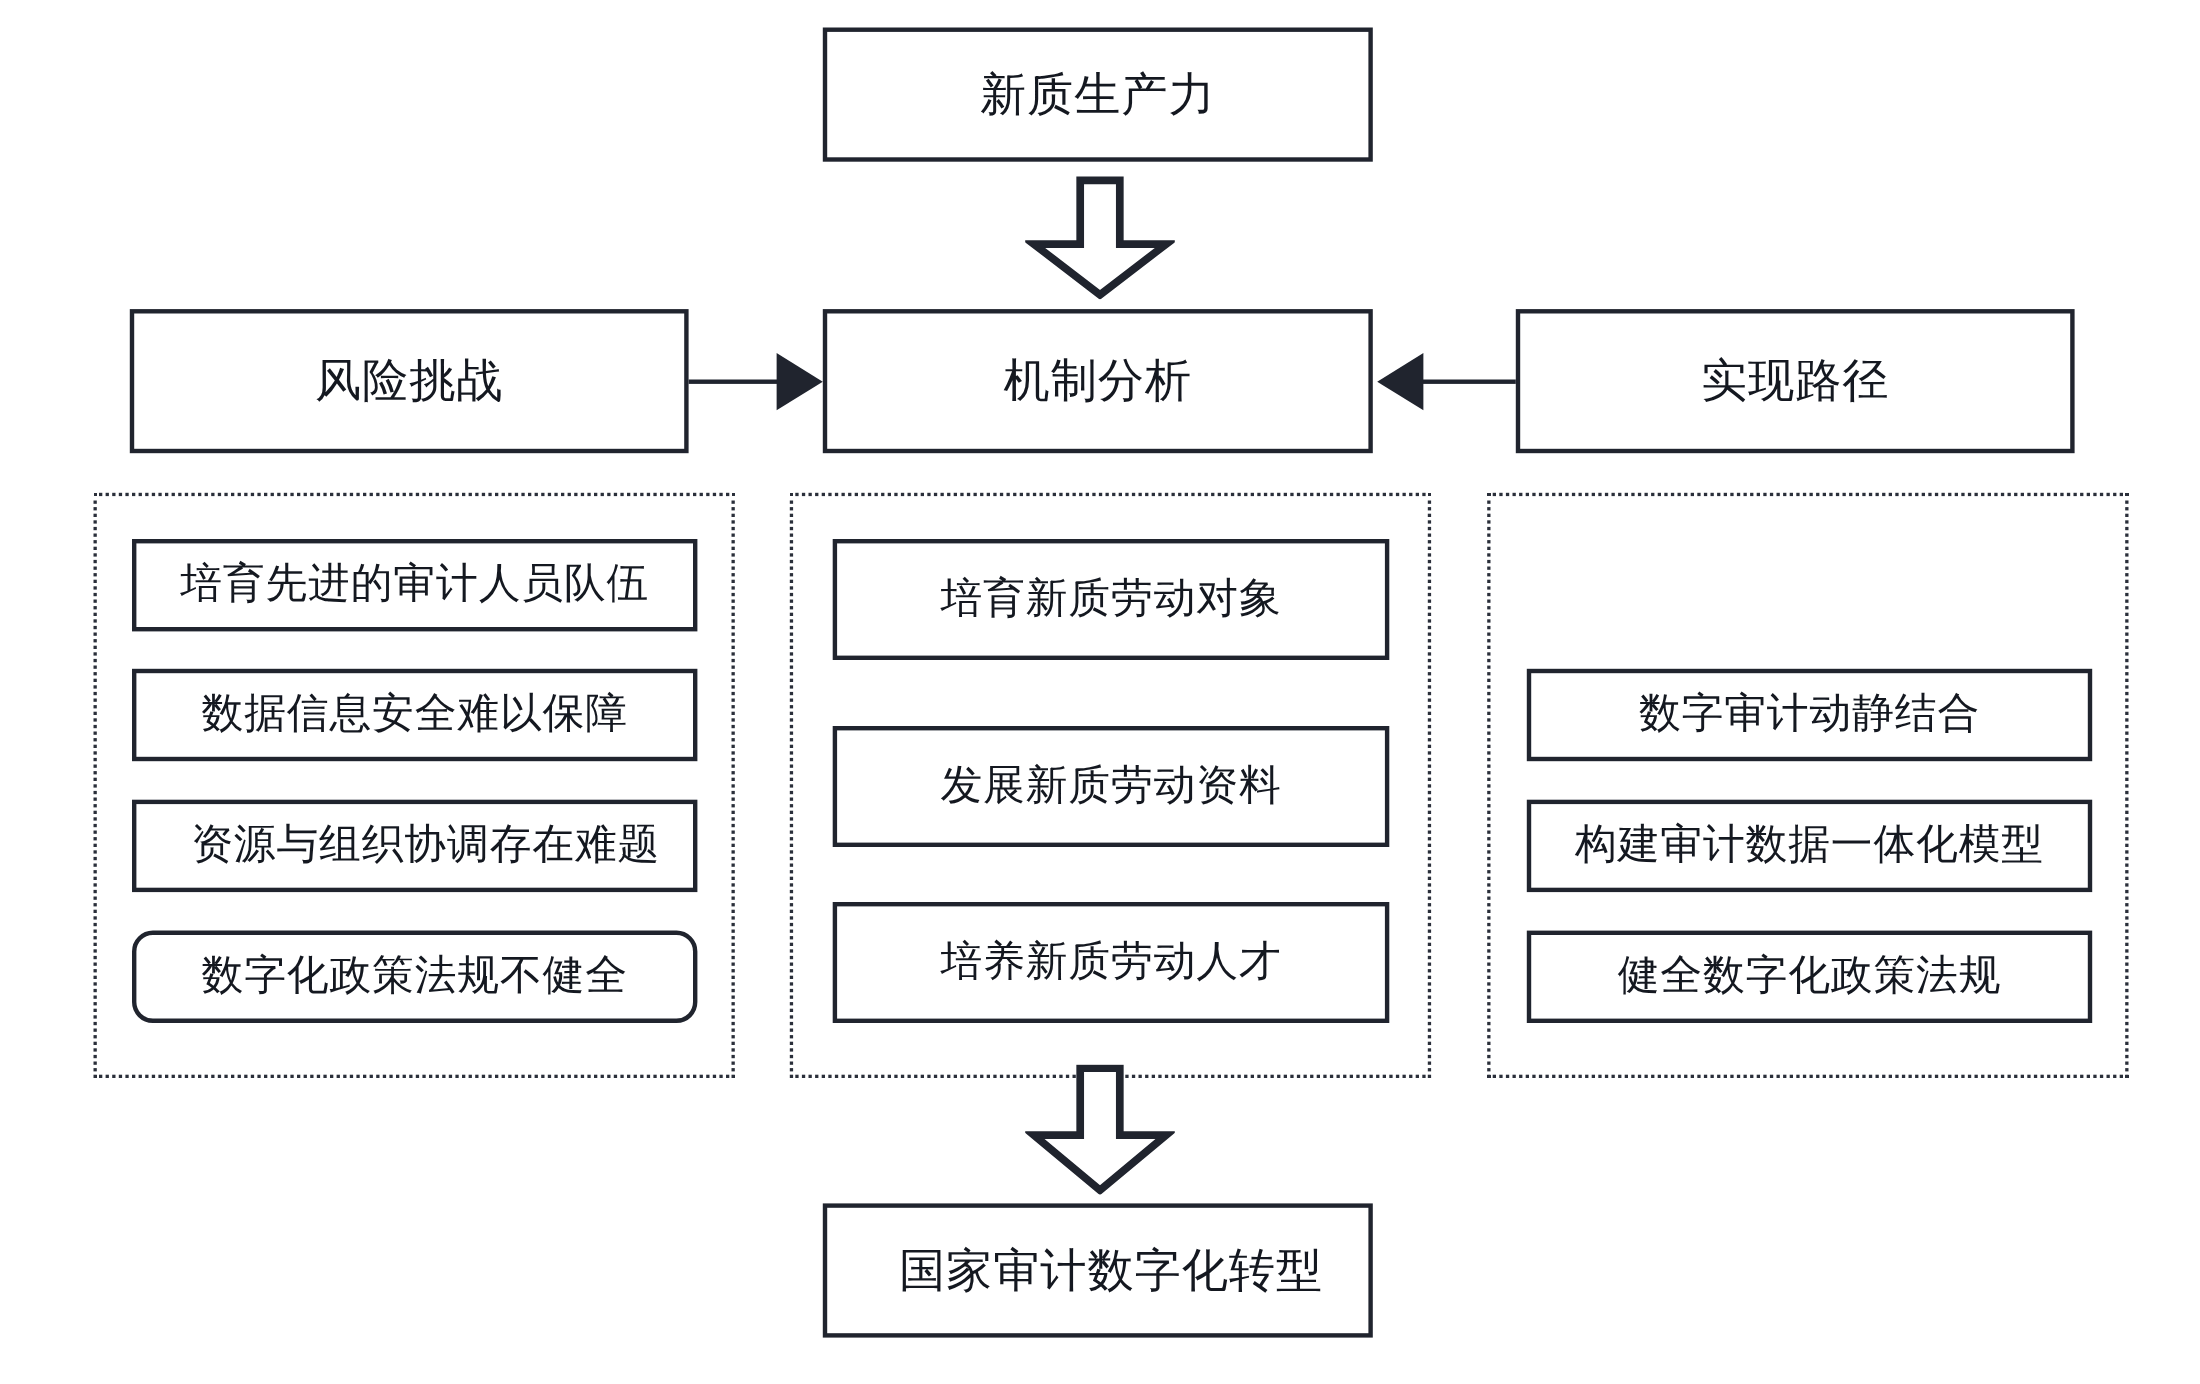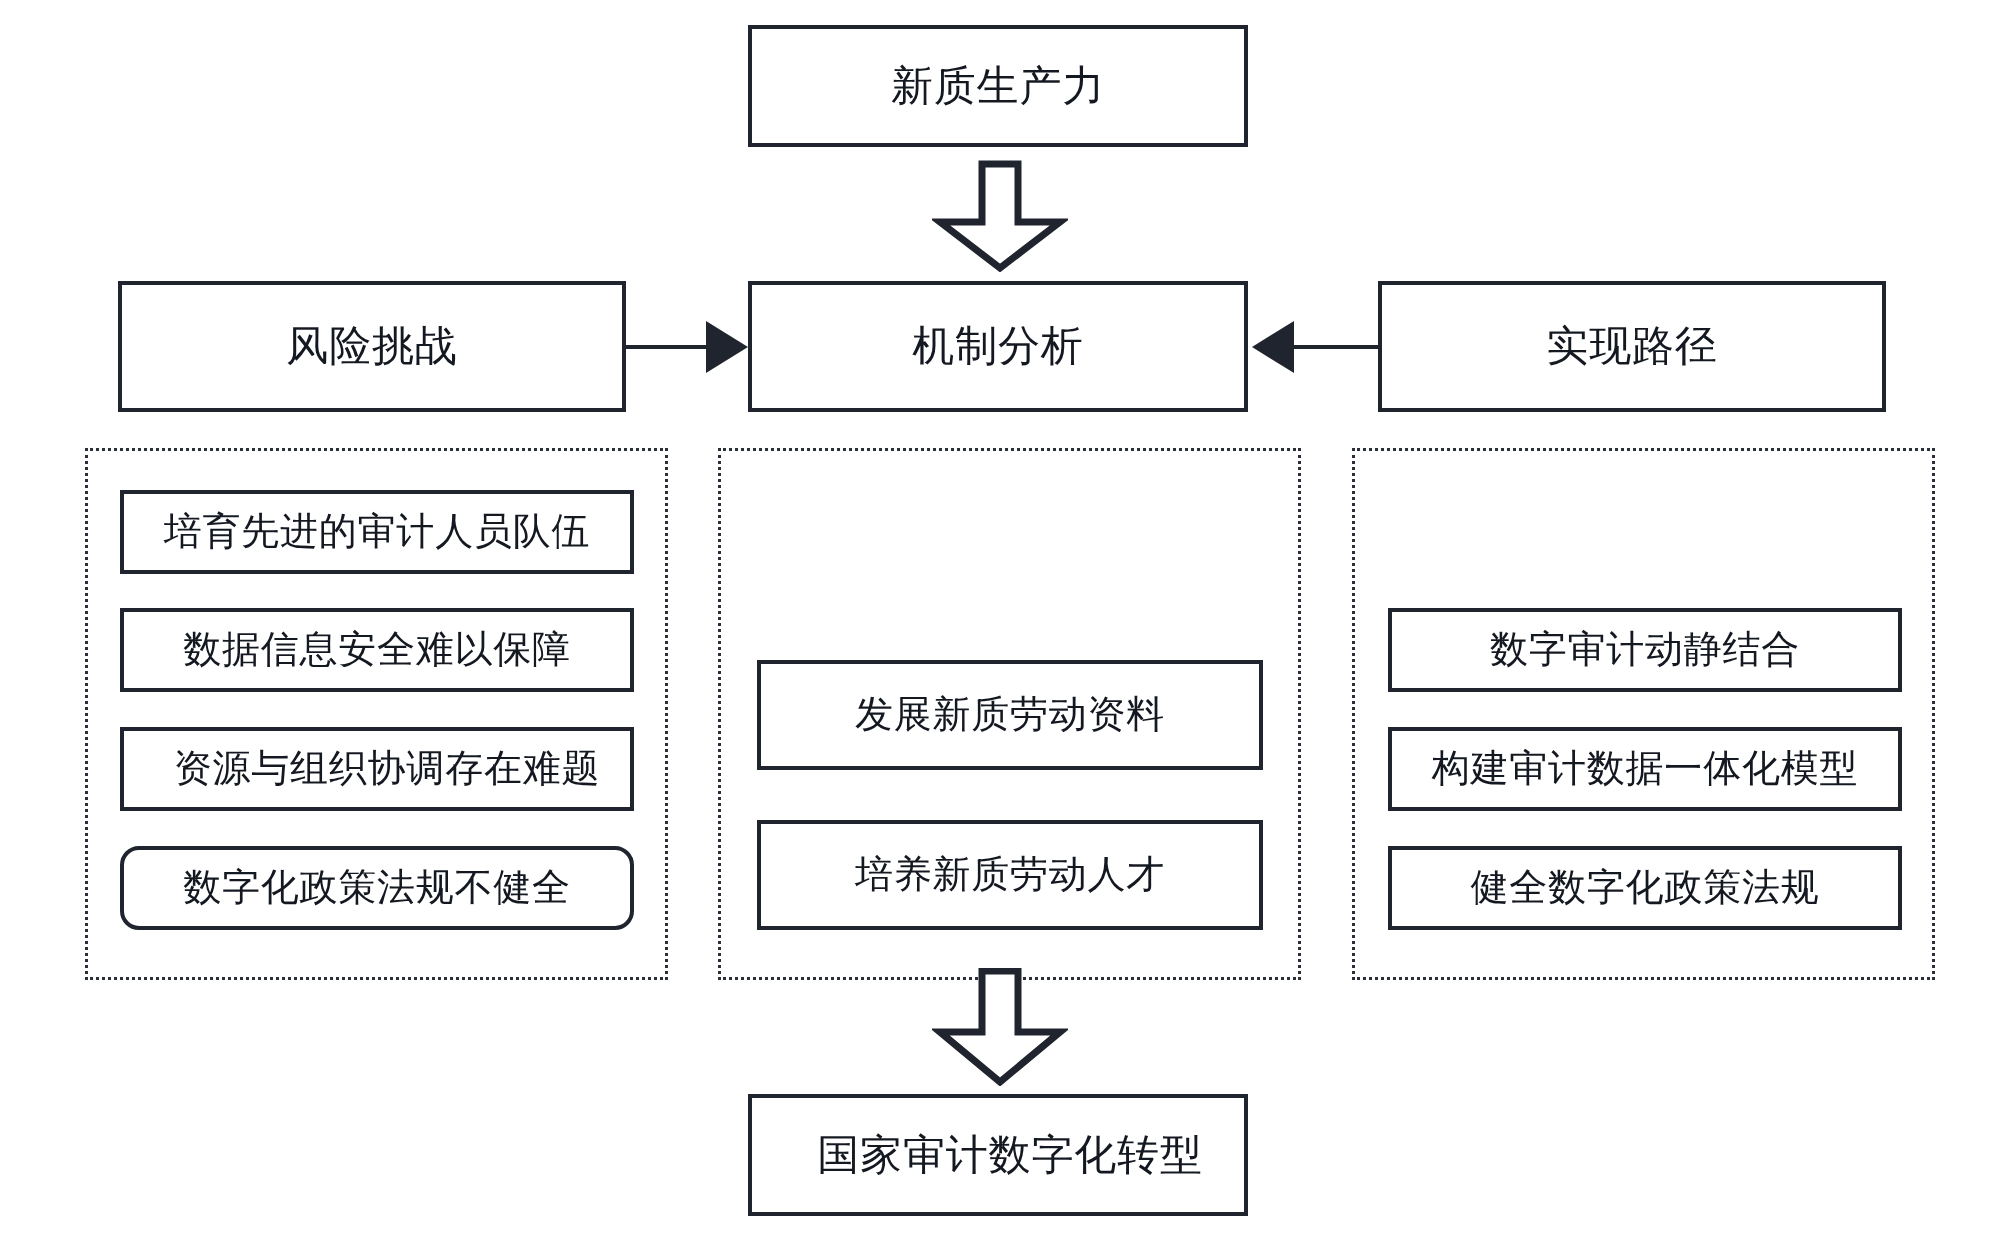--- a/index.html
+++ b/index.html
@@ -102,20 +102,21 @@
 
   <div class="group" style="left:718px; top:448px; width:583px; height:532px;"></div>
 
   <div class="group" style="left:1352px; top:448px; width:583px; height:532px;"></div>
 
   <div class="node leaf" style="left:120px; top:490px; width:514px; height:84px;">培育先进的审计人员队伍</div>
   <div class="node leaf" style="left:120px; top:608px; width:514px; height:84px;">数据信息安全难以保障</div>
   <div class="node leaf" style="left:120px; top:727px; width:514px; height:84px;padding-left:20px;">资源与组织协调存在难题</div>
   <div class="node leaf" style="left:120px; top:846px; width:514px; height:84px;border-radius:19px;">数字化政策法规不健全</div>
 
+  <div class="node leaf" style="left:757px; top:490px; width:506px; height:110px;">培育新质劳动对象</div>
   <div class="node leaf" style="left:757px; top:660px; width:506px; height:110px;">发展新质劳动资料</div>
   <div class="node leaf" style="left:757px; top:820px; width:506px; height:110px;">培养新质劳动人才</div>
 
   <div class="node leaf" style="left:1388px; top:608px; width:514px; height:84px;">数字审计动静结合</div>
   <div class="node leaf" style="left:1388px; top:727px; width:514px; height:84px;">构建审计数据一体化模型</div>
   <div class="node leaf" style="left:1388px; top:846px; width:514px; height:84px;">健全数字化政策法规</div>
 
   <div class="block-arrow" style="left:932px; top:968px;">
     <svg width="136" height="118" viewBox="0 0 136 118">
       <polygon points="50,3 86,3 86,64 128,64 68,114 8,64 50,64" fill="#ffffff" stroke="#20242e" stroke-width="7" stroke-linejoin="miter"></polygon>

